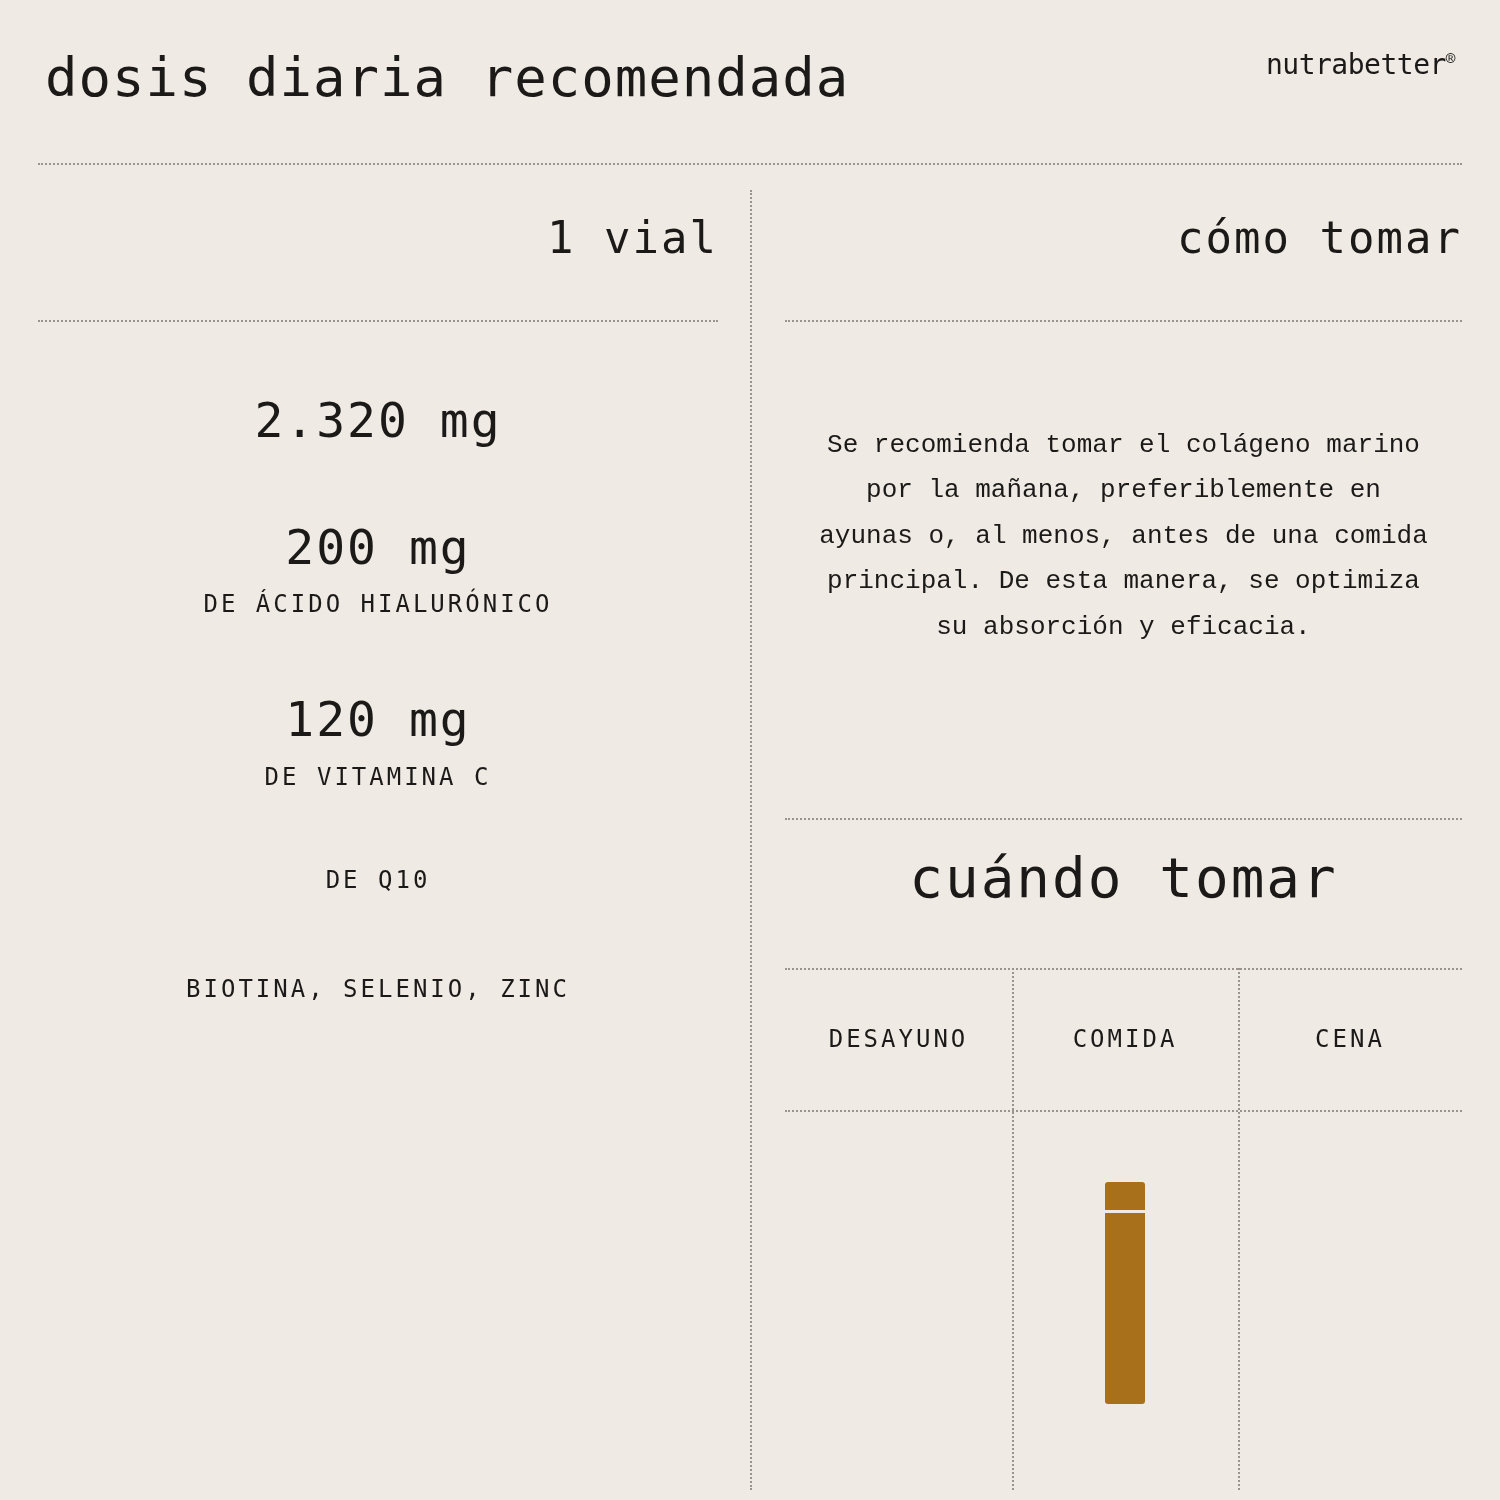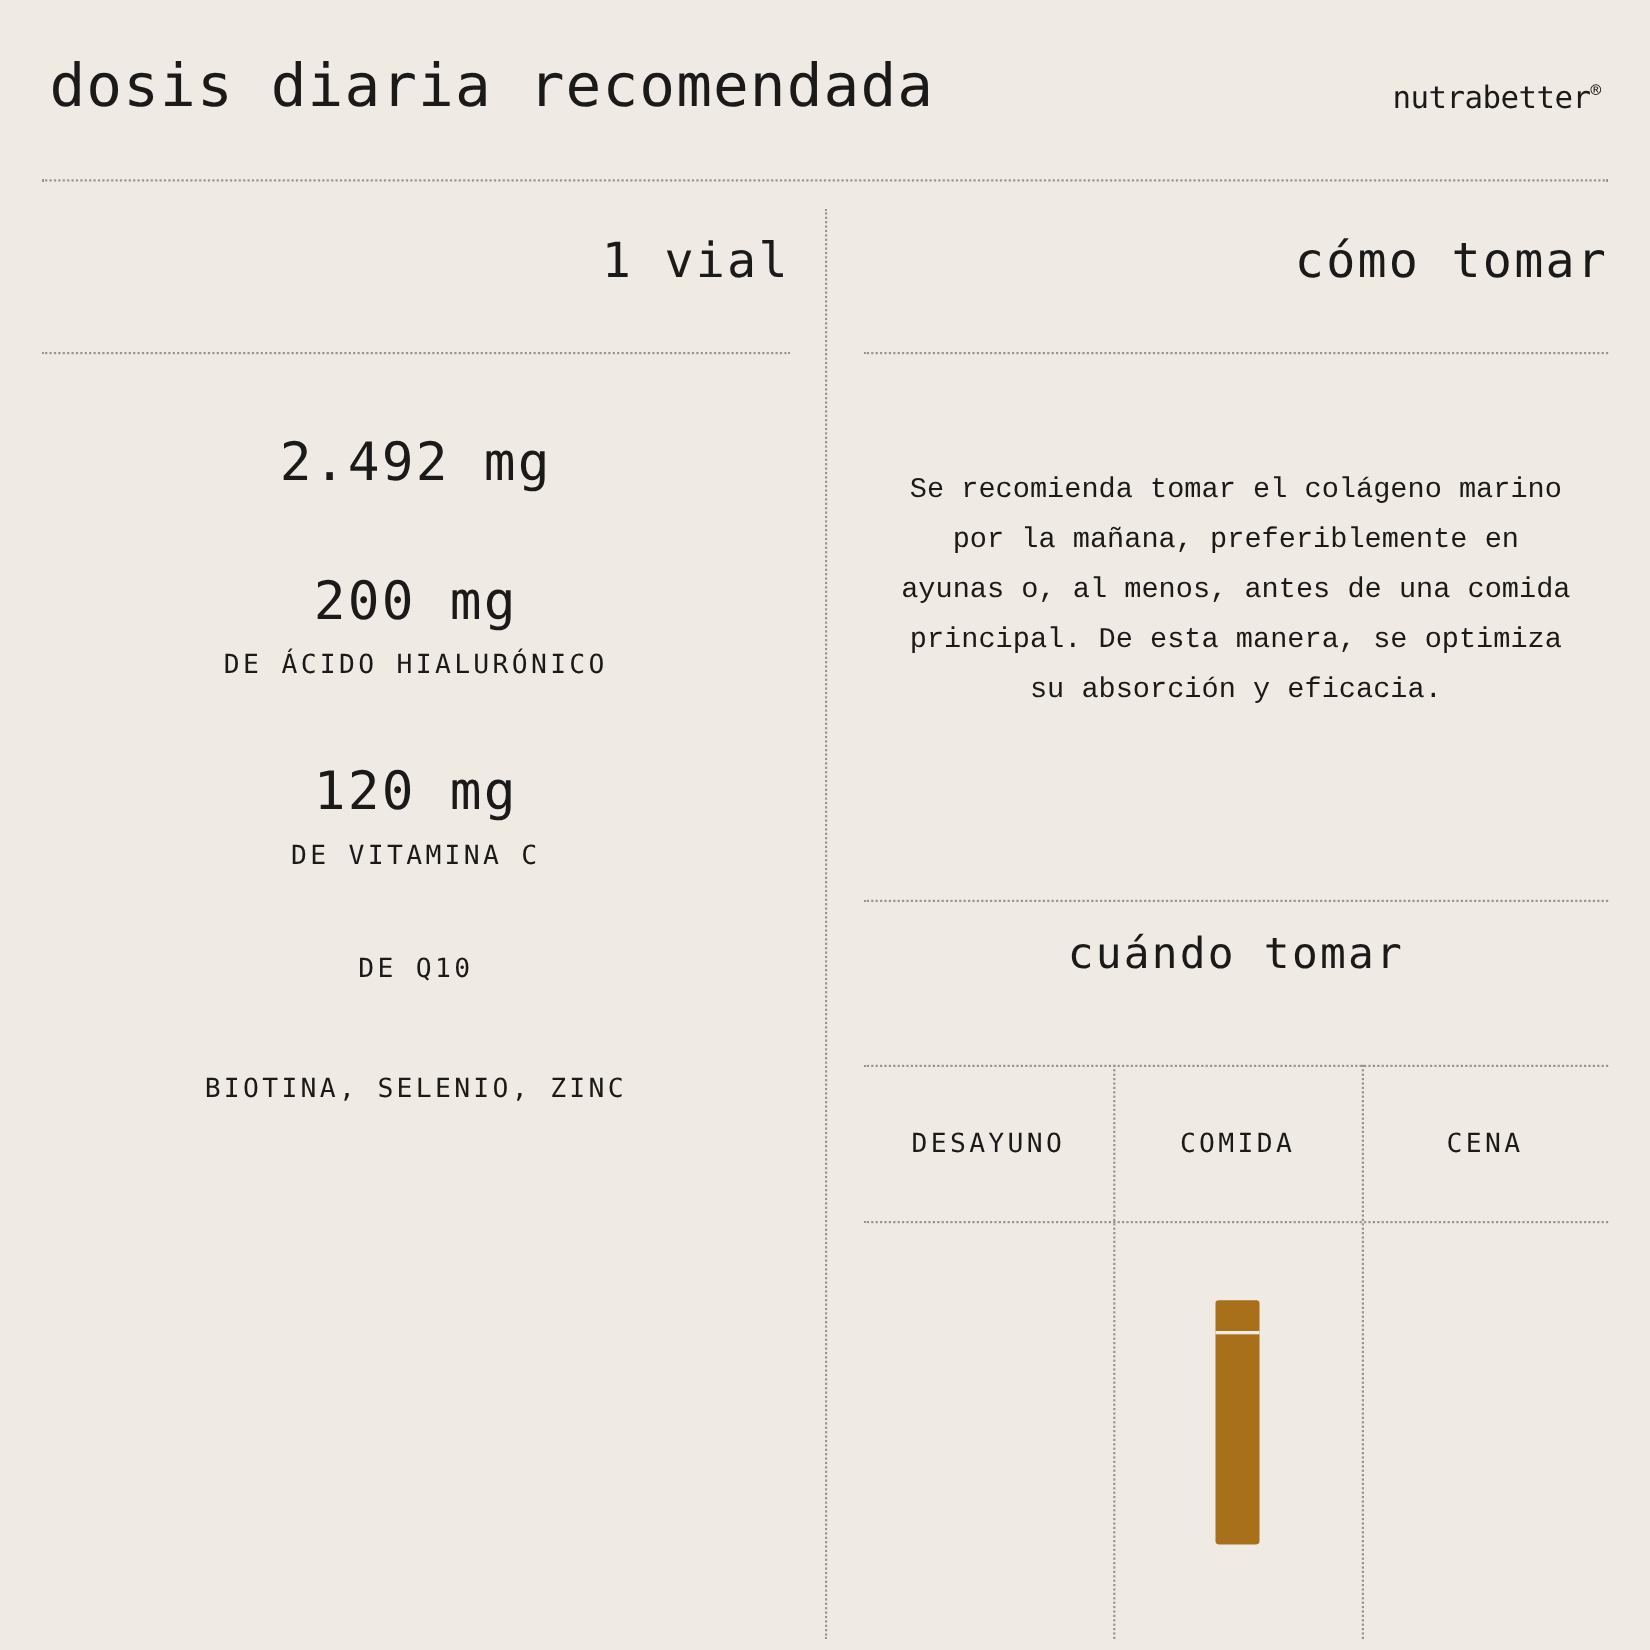--- a/index.html
+++ b/index.html
@@ -39,21 +39,21 @@
     letter-spacing: 1px;
     color: #1c1a18;
     line-height: 1.1;
     white-space: nowrap;
   }
   .brand {
     font-family: "DejaVu Sans Mono", monospace;
     font-size: 28px;
     letter-spacing: -0.5px;
     color: #1c1a18;
-    margin-top: 24px;
+    margin-top: 0;
     white-space: nowrap;
   }
   .brand .reg {
     font-size: 16px;
     vertical-align: super;
   }
 
   
   .hrule {
     position: absolute;
@@ -128,21 +128,21 @@
     font-family: Liberation Mono, monospace;
     font-size: 26px;
     line-height: 1.75;
     text-align: center;
     color: #1c1a18;
     padding: 0 28px;
     margin-top: 130px;
   }
   .when-heading {
     text-align: center;
-    font-size: 39px;
+    font-size: 56px;
     letter-spacing: 2px;
     margin-top: 195px;
   }
 
   
   .meals {
     position: absolute;
     left: 785px;
     top: 968px;
     width: 677px;
@@ -206,21 +206,21 @@
   <div class="hrule" id="rule-meal-bot"></div>
   <div class="vrule" id="vrule-center"></div>
   <div class="vrule" id="vrule-meal-1"></div>
   <div class="vrule" id="vrule-meal-2"></div>
 
   <div class="left-col">
     <div class="col-heading">1 vial</div>
 
     <div class="dose-list">
       <div class="dose-item">
-        <div class="dose-amount">2.492 mg</div>
+        <div class="dose-amount">2.320 mg</div>
       </div>
       <div class="dose-item">
         <div class="dose-amount">200 mg</div>
         <div class="dose-label">DE ÁCIDO HIALURÓNICO</div>
       </div>
       <div class="dose-item">
         <div class="dose-amount">120 mg</div>
         <div class="dose-label">DE VITAMINA C</div>
       </div>
       <div class="dose-item">

